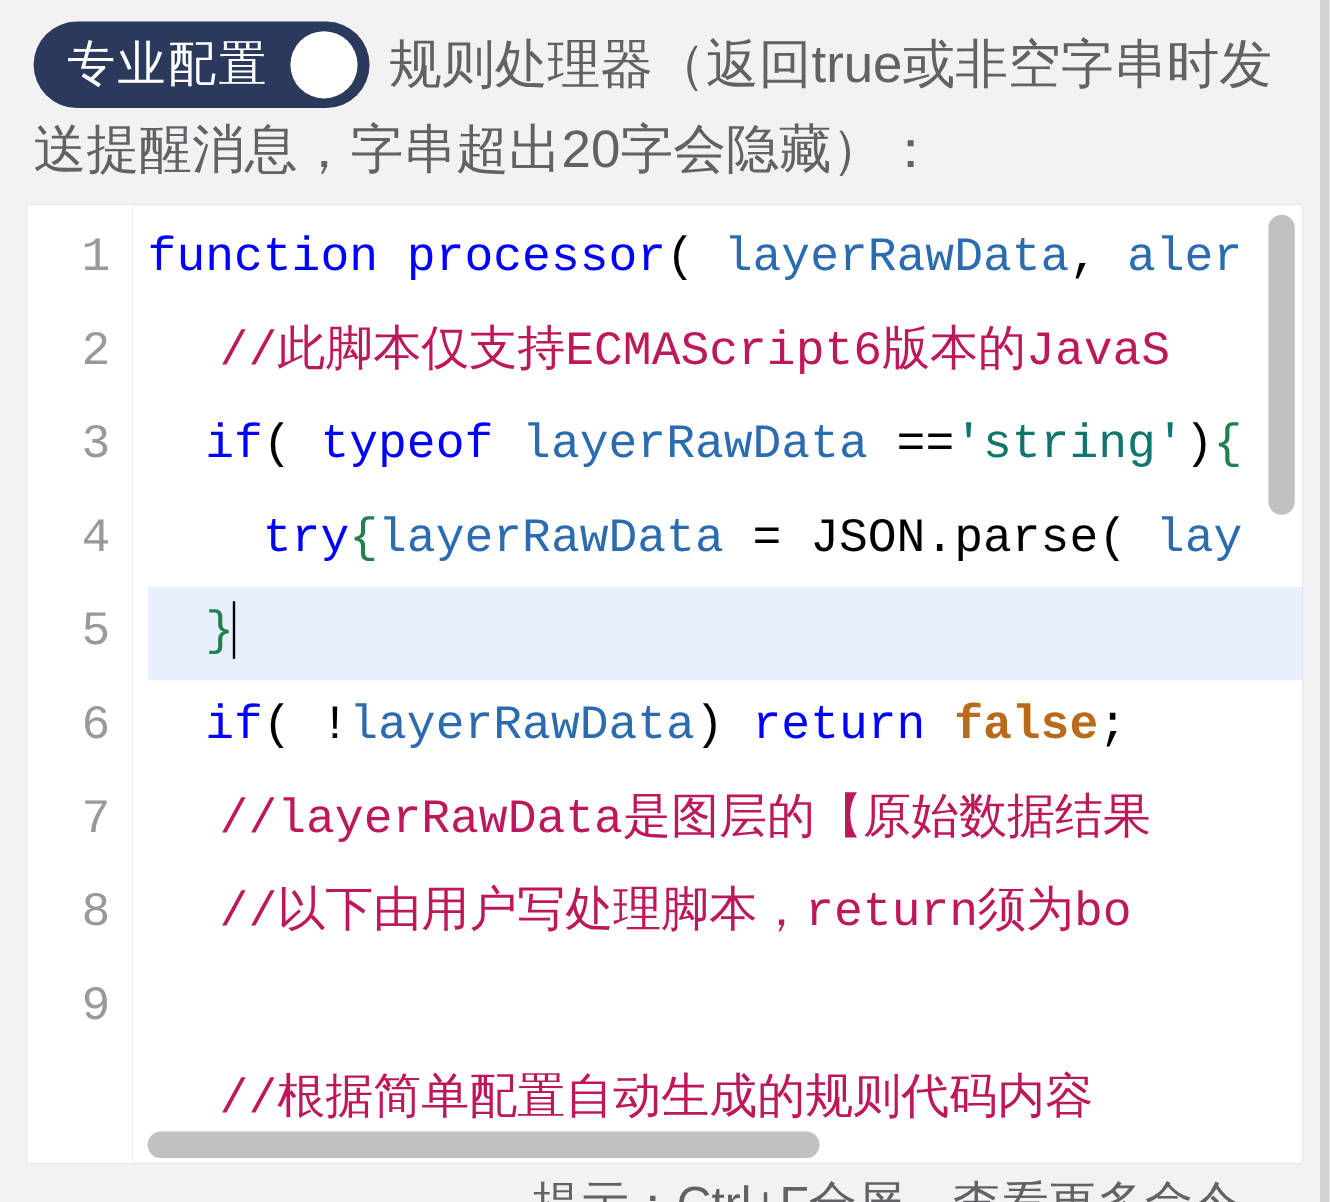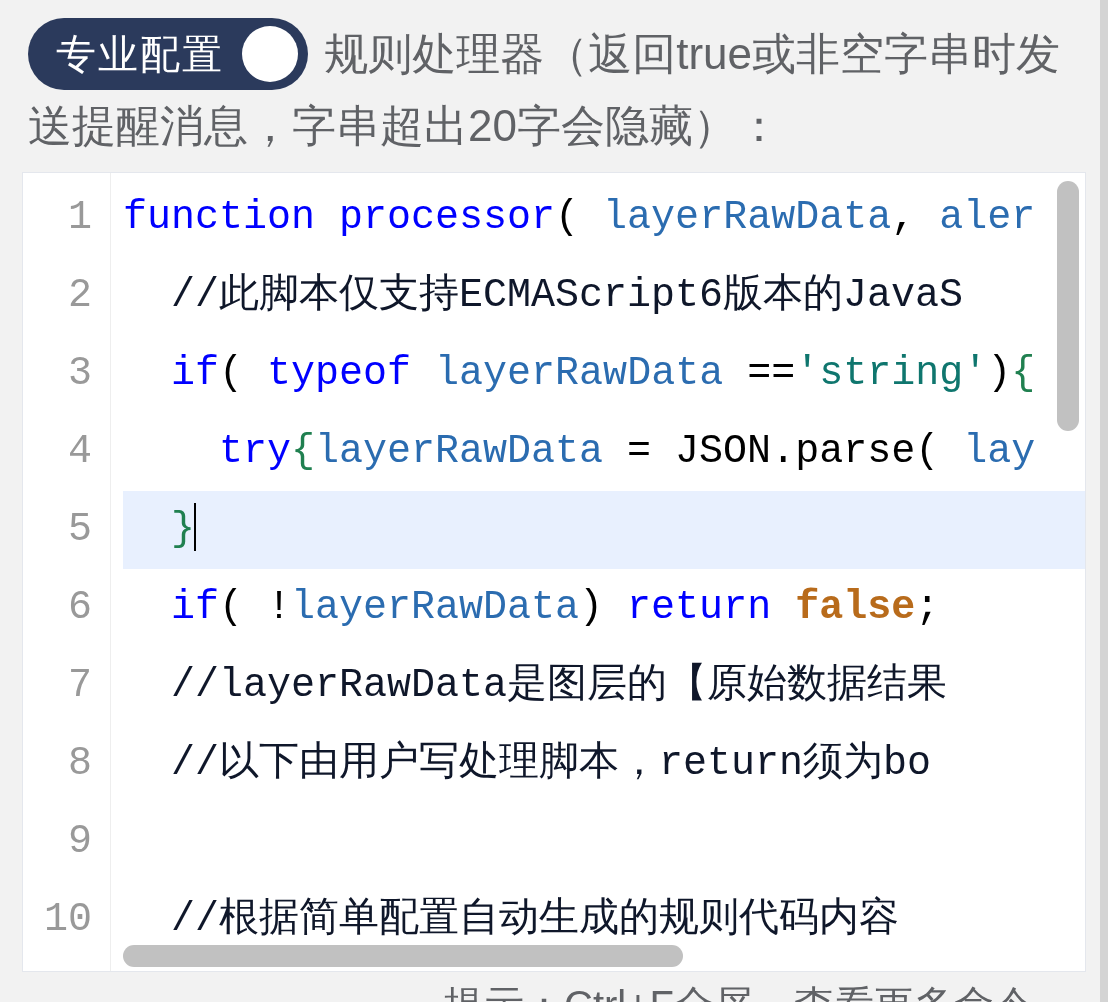--- a/index.html
+++ b/index.html
@@ -70,21 +70,21 @@
     overflow: hidden;
     position: relative;
   }
   .code-line { height: 78px; position: relative; }
   .active-line {
     background: #e8f0fe;
   }
   .kw   { color: #0000ff; }          
   .def  { color: #0000ff; margin-top: 44px; }          
   .str  { color: #0f766e; }          
-  .com  { color: #0f172a; }
+  .com  { color: #be185d; margin-left: 12px; }
   .op   { color: #000; }
   .brace{ color: #208050; }          
   .varbl{ color: #2b6cb0; font-family: Liberation Mono, monospace; }
   .false{ color: #b86b1b; font-weight: bold; }
   .cursor {
     display: inline-block;
     width: 2px;
     height: 48px;
     background: #000;
     vertical-align: middle;
@@ -149,21 +149,20 @@
     <div class="gutter">
         <div>1</div>
         <div>2</div>
         <div>3</div>
         <div>4</div>
         <div>5</div>
         <div>6</div>
         <div>7</div>
         <div>8</div>
         <div>9</div>
-        <div>10</div>
       </div>
     <div class="code"><div class="code-line"><span class="kw">function</span><span class="op"> </span><span class="def">processor</span><span class="op">( </span><span class="varbl">layerRawData</span><span class="op">, </span><span class="varbl">aler</span></div><div class="code-line"><span class="op">  </span><span class="com">//此脚本仅支持ECMAScript6版本的JavaS</span></div><div class="code-line"><span class="op">  </span><span class="kw">if</span><span class="op">( </span><span class="kw">typeof</span><span class="op"> </span><span class="varbl">layerRawData</span><span class="op"> ==</span><span class="str">'string'</span><span class="op">)</span><span class="brace">{</span></div><div class="code-line"><span class="op">    </span><span class="kw">try</span><span class="brace">{</span><span class="varbl">layerRawData</span><span class="op"> = </span><span class="op">JSON</span><span class="op">.</span><span class="op">parse</span><span class="op">( </span><span class="varbl">lay</span></div><div class="code-line active-line"><span class="op">  </span><span class="brace">}</span><span class="cursor"></span></div><div class="code-line"><span class="op">  </span><span class="kw">if</span><span class="op">( !</span><span class="varbl">layerRawData</span><span class="op">) </span><span class="kw">return</span><span class="op"> </span><span class="false">false</span><span class="op">;</span></div><div class="code-line"><span class="op">  </span><span class="com">//layerRawData是图层的【原始数据结果</span></div><div class="code-line"><span class="op">  </span><span class="com">//以下由用户写处理脚本，return须为bo</span></div><div class="code-line"></div><div class="code-line"><span class="op">  </span><span class="com">//根据简单配置自动生成的规则代码内容</span></div></div>
   </div>
   <div class="vscroll"></div>
   <div class="hscroll">
     <div class="hscroll-thumb"></div>
   </div>
 </div>
 
 <div class="hint">提示：Ctrl+F全屏，查看更多命令。</div>

